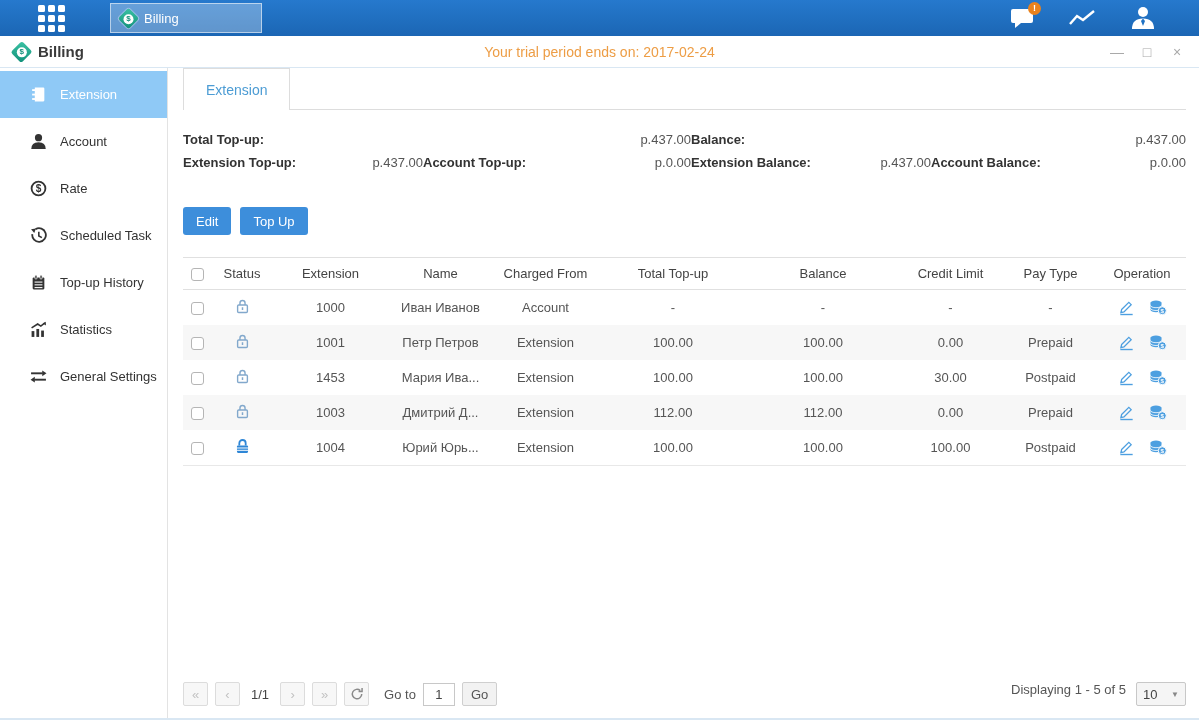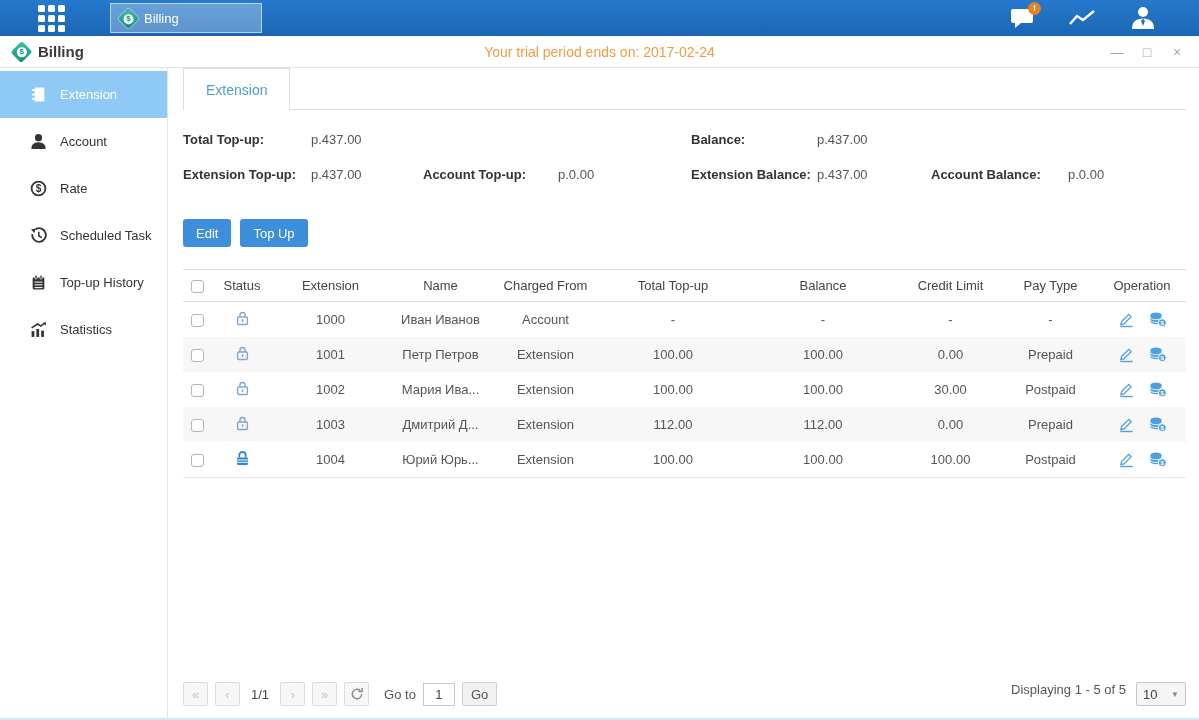--- a/index.html
+++ b/index.html
@@ -35,25 +35,25 @@
   .side-item.active { background:#8FC9F6; color:#fff; }
 
   .content { flex:1; display:flex; flex-direction:column; padding:0 13px 0 15px; min-width:0; }
 
   
   .tabstrip { height:42px; display:flex; border-bottom:1px solid #DDD; flex:0 0 42px; }
   .tab { min-width:92px; padding:0 22px; border:1px solid #DDD; border-bottom:none; display:flex; align-items:center; justify-content:center; font-size:14px; color:#4C9CD4; background:#fff; position:relative; top:0px; margin-bottom:-1px; cursor:pointer; }
 
   
   .summary { display:flex; margin-top:18px; font-size:13px; }
-  .sum-col { display:grid; grid-template-rows:22px 22px; row-gap:13px; align-items:center; }
+  .sum-col { display:grid; grid-template-rows:22px 22px; row-gap:1px; align-items:center; }
   .sum-col.left  { grid-template-columns:128px 112px 135px auto; width:508px; }
   .sum-col.right { grid-template-columns:126px 114px 137px auto; flex:1; }
   .sum-label { font-weight:bold; color:#333; }
-  .sum-value { color:#555; }
+  .sum-value { color:#555;text-align:right; }
 
   
   .btn-row { margin-top:34px; display:flex; gap:9px; }
   .btn { background:#3D8EDB; color:#fff; font-size:13px; border:none; border-radius:3px; height:28px; padding:0 13px; cursor:pointer; }
 
   
   table { border-collapse:collapse; width:100%; margin-top:22px; table-layout:fixed; font-size:13px; }
   thead tr { border-top:1px solid #E0E0E0; border-bottom:1px solid #E0E0E0; }
   th { height:32px; font-weight:normal; color:#444; text-align:center; }
   td { height:35px; color:#555; text-align:center; }
@@ -189,20 +189,29 @@
       </div>
       <div class="side-item">
         <svg width="17" height="17" viewBox="0 0 16 16">
           <rect x="1.5" y="9.5" width="2.6" height="5.5" fill="currentColor"></rect>
           <rect x="6" y="7.5" width="2.6" height="7.5" fill="currentColor"></rect>
           <rect x="10.5" y="9" width="2.6" height="6" fill="currentColor"></rect>
           <polyline points="1.5,6.5 7.2,2.8 10.2,4.8 14,1.8" fill="none" stroke="currentColor" stroke-width="1.5"></polyline>
           <path d="M14.8 0.8 l0.2 3.4 -2.8 -1.8 Z" fill="currentColor"></path>
         </svg>
         <span>Statistics</span>
+      </div>
+      <div class="side-item">
+        <svg width="17" height="17" viewBox="0 0 16 16">
+          <line x1="1" y1="5" x2="12" y2="5" stroke="currentColor" stroke-width="1.8"></line>
+          <path d="M11.5 2.3 L15.5 5 L11.5 7.7 Z" fill="currentColor"></path>
+          <line x1="4" y1="11" x2="15" y2="11" stroke="currentColor" stroke-width="1.8"></line>
+          <path d="M4.5 8.3 L0.5 11 L4.5 13.7 Z" fill="currentColor"></path>
+        </svg>
+        <span>General Settings</span>
       </div>
     </div>
 
     <div class="content">
 
       <div class="tabstrip">
         <div class="tab">Extension</div>
       </div>
 
       <div class="summary">
@@ -328,21 +337,21 @@
             <tr>
           <td><span class="cb"></span></td>
           <td class="status-lock">
             <svg class="lock-open" width="17" height="17" viewBox="0 0 16 16">
               <rect x="3.4" y="6.6" width="9.2" height="7" rx="1" fill="none" stroke="#82A8CC" stroke-width="1.3"></rect>
               <path d="M5.6 6.6 V4.7 a2.4 2.4 0 0 1 4.8 0 V6.6" fill="none" stroke="#82A8CC" stroke-width="1.3"></path>
               <rect x="7.3" y="8.7" width="1.4" height="2.6" fill="#82A8CC"></rect>
             </svg>
             
           </td>
-          <td>1002</td>
+          <td>1453</td>
           <td>Мария Ива...</td>
           <td>Extension</td>
           <td>100.00</td>
           <td>100.00</td>
           <td>30.00</td>
           <td>Postpaid</td>
           <td>
             <span class="op-cell">
               <svg class="op-icon" width="17" height="17" viewBox="0 0 16 16">
                 <path d="M3.4 9.9 L10.2 3.1 L12.4 5.3 L5.6 12.1 L2.7 12.8 Z" fill="none" stroke="#4D9FE0" stroke-width="1.2"></path>

